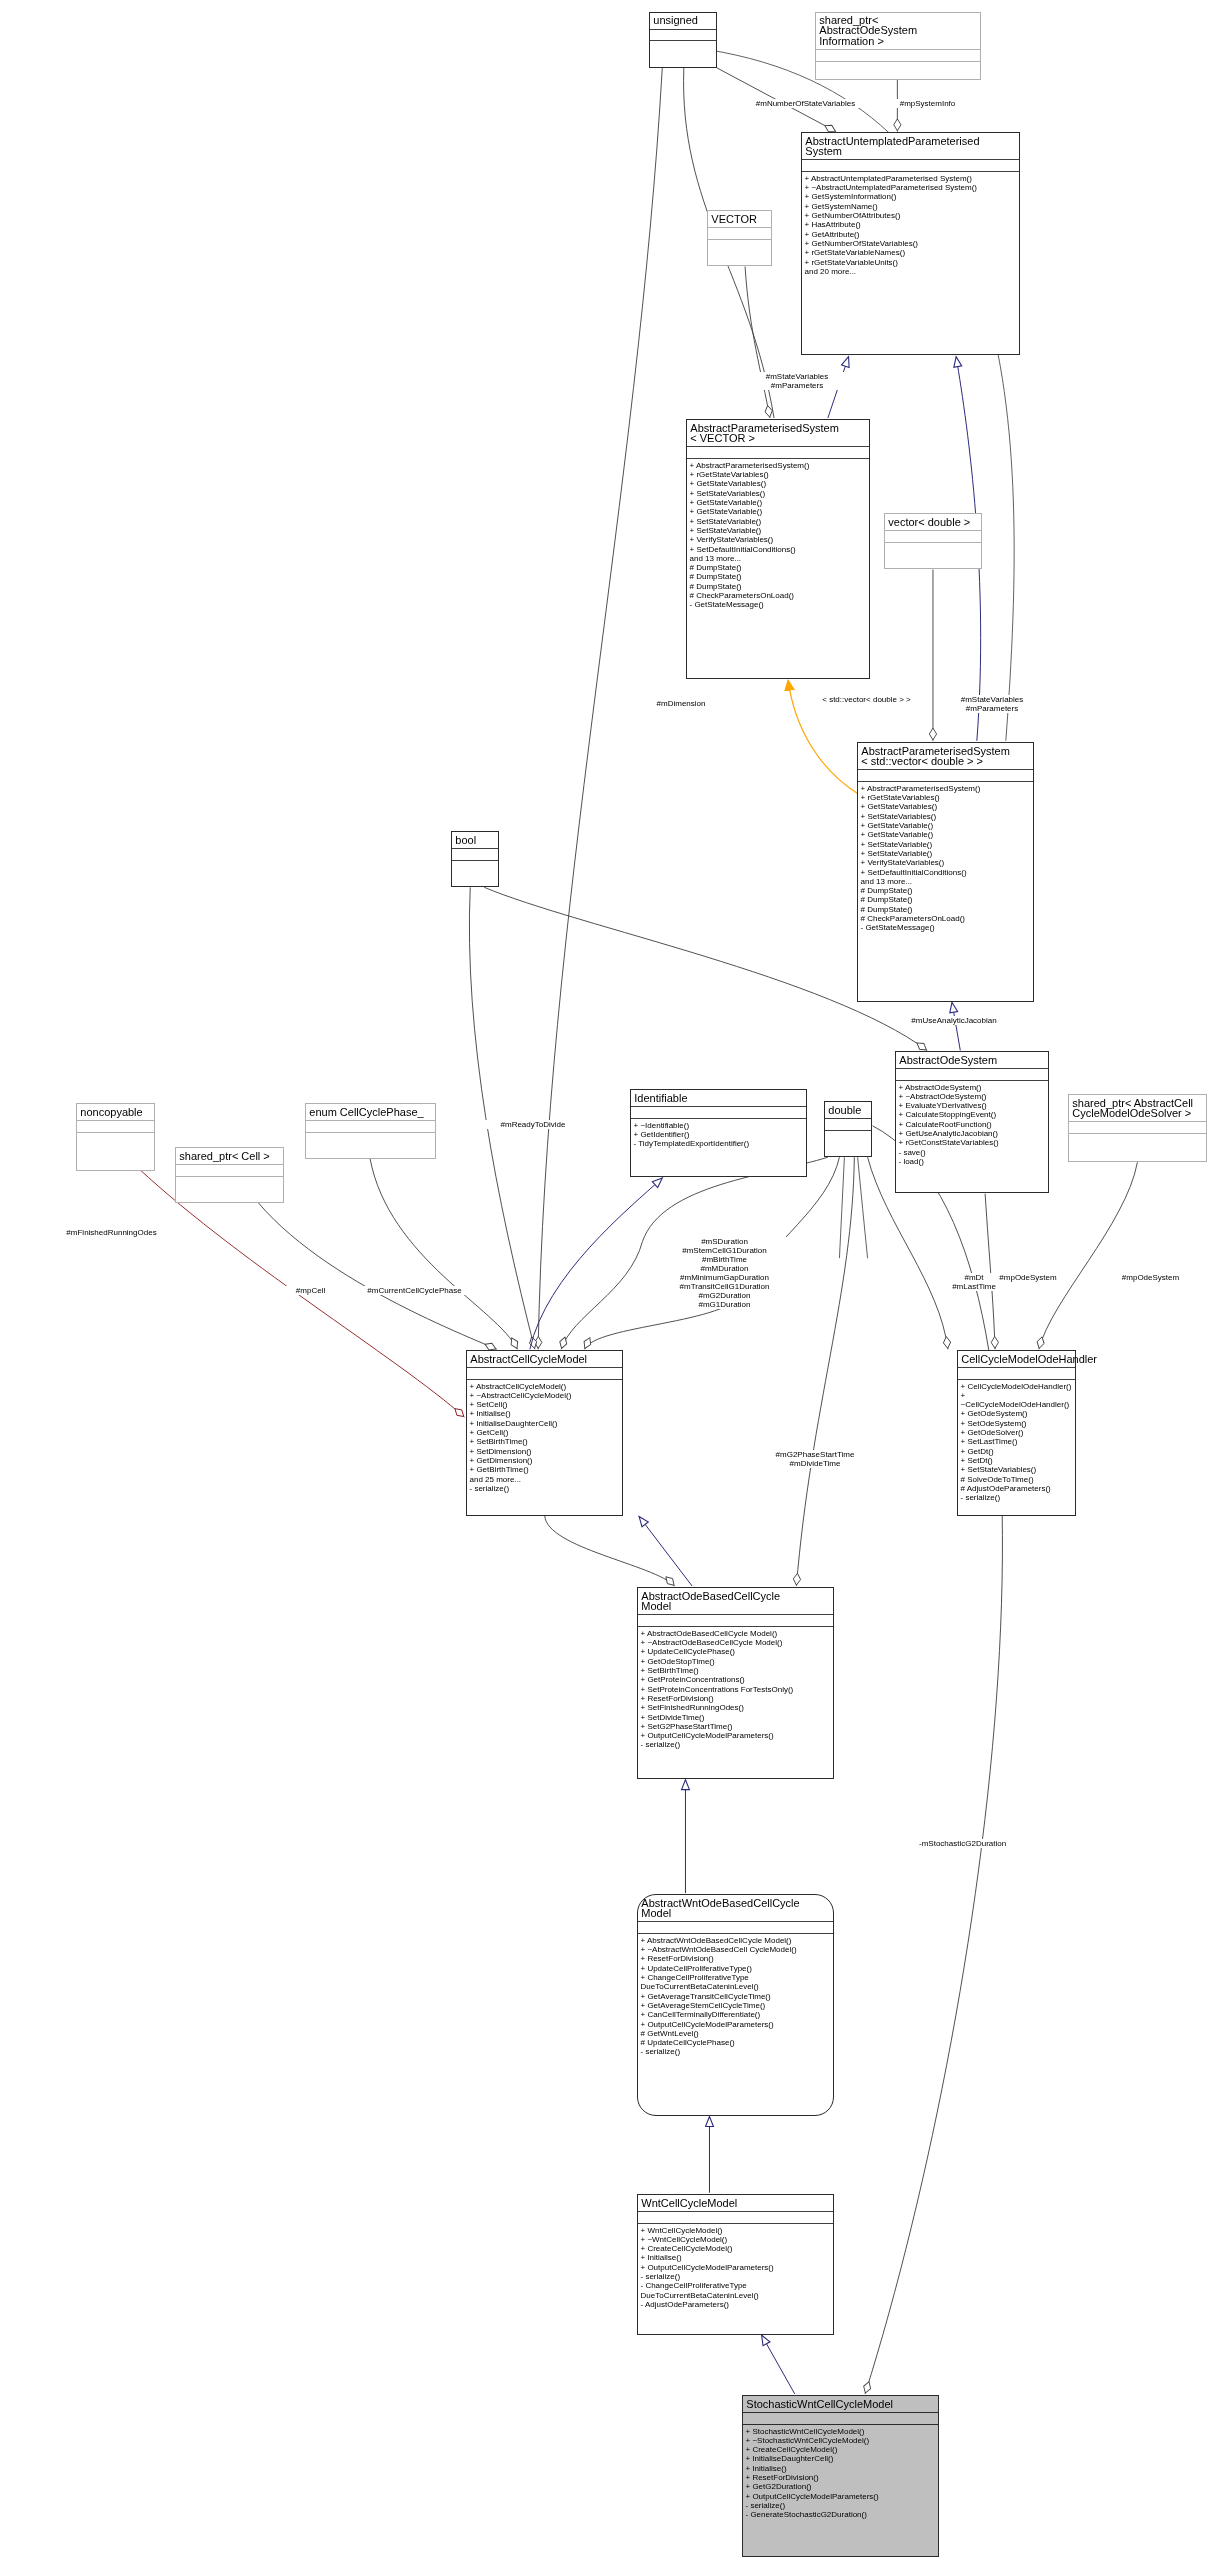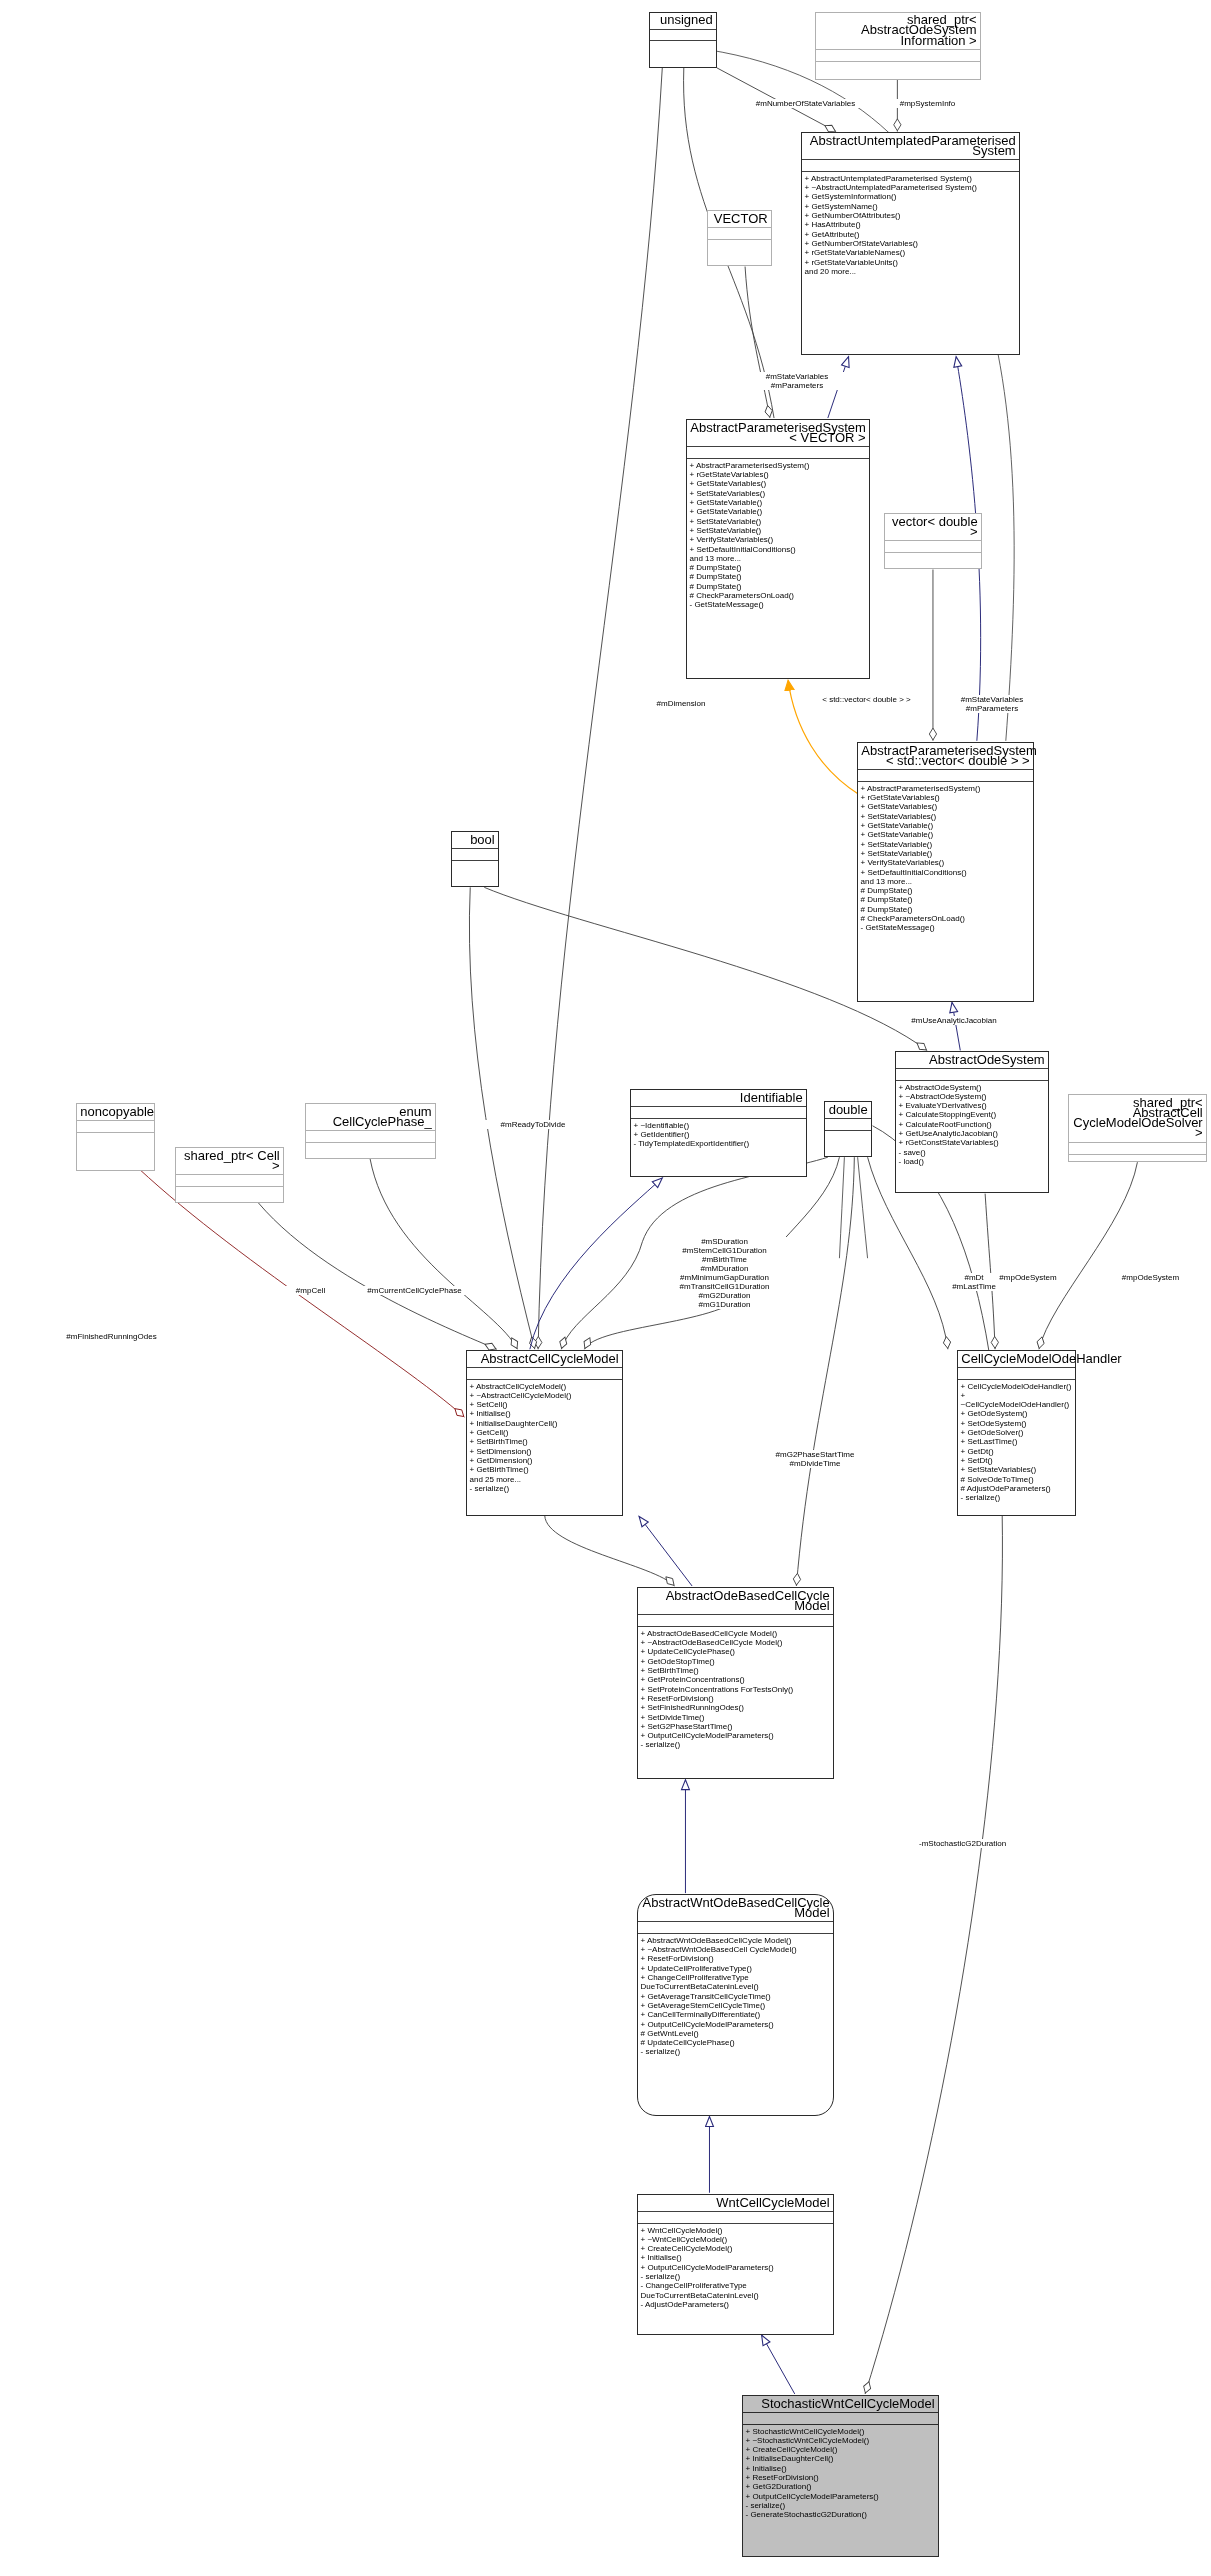--- a/index.html
+++ b/index.html
@@ -33,23 +33,23 @@
     background: #ffffff;
     border: 0.8px solid #404040;
     display: flex;
     flex-direction: column;
   }
   .node.thick { border: 1.2px solid #2b2b2b; }
   .node.grey-border { border: 0.8px solid #b0b0b0; }
   .node.highlight { background: #bfbfbf; border: 1.2px solid #2b2b2b; }
 
   .node .title {
-    text-align: right;
+    text-align: left;
     padding: 2.5px 3.3px 3.3px 3.3px;
-    font-size: 13px;
+    font-size: 11px;
     line-height: 10.3px;
     border-bottom: 0.8px solid #404040;
     white-space: pre-line;
   }
   .node.grey-border .title { border-bottom: 0.8px solid #b0b0b0; }
   .node.highlight .title { border-bottom: 1.2px solid #2b2b2b; }
 
   .node .attrs {
     min-height: 10.8px;
     border-bottom: 0.8px solid #404040;
@@ -451,21 +451,21 @@
   <div class="elabel" style="left:735px;top:99px;width:141px;">#mNumberOfStateVariables</div>
   <div class="elabel" style="left:882px;top:99px;width:91px;">#mpSystemInfo</div>
   <div class="elabel" style="left:749px;top:372px;width:96px;">#mStateVariables
 #mParameters</div>
   <div class="elabel" style="left:805px;top:695px;width:123px;">&lt; std::vector&lt; double &gt; &gt;</div>
   <div class="elabel" style="left:944px;top:695px;width:96px;">#mStateVariables
 #mParameters</div>
   <div class="elabel" style="left:644px;top:699px;width:74px;">#mDimension</div>
   <div class="elabel" style="left:891px;top:1016px;width:126px;">#mUseAnalyticJacobian</div>
   <div class="elabel" style="left:485px;top:1120px;width:96px;">#mReadyToDivide</div>
-  <div class="elabel" style="left:46px;top:1332px;width:131px;">#mFinishedRunningOdes</div>
+  <div class="elabel" style="left:46px;top:1228px;width:131px;">#mFinishedRunningOdes</div>
   <div class="elabel" style="left:285px;top:1286px;width:51px;">#mpCell</div>
   <div class="elabel" style="left:346px;top:1286px;width:137px;">#mCurrentCellCyclePhase</div>
   <div class="elabel" style="left:654px;top:1237px;width:141px;">#mSDuration
 #mStemCellG1Duration
 #mBirthTime
 #mMDuration
 #mMinimumGapDuration
 #mTransitCellG1Duration
 #mG2Duration
 #mG1Duration</div>

